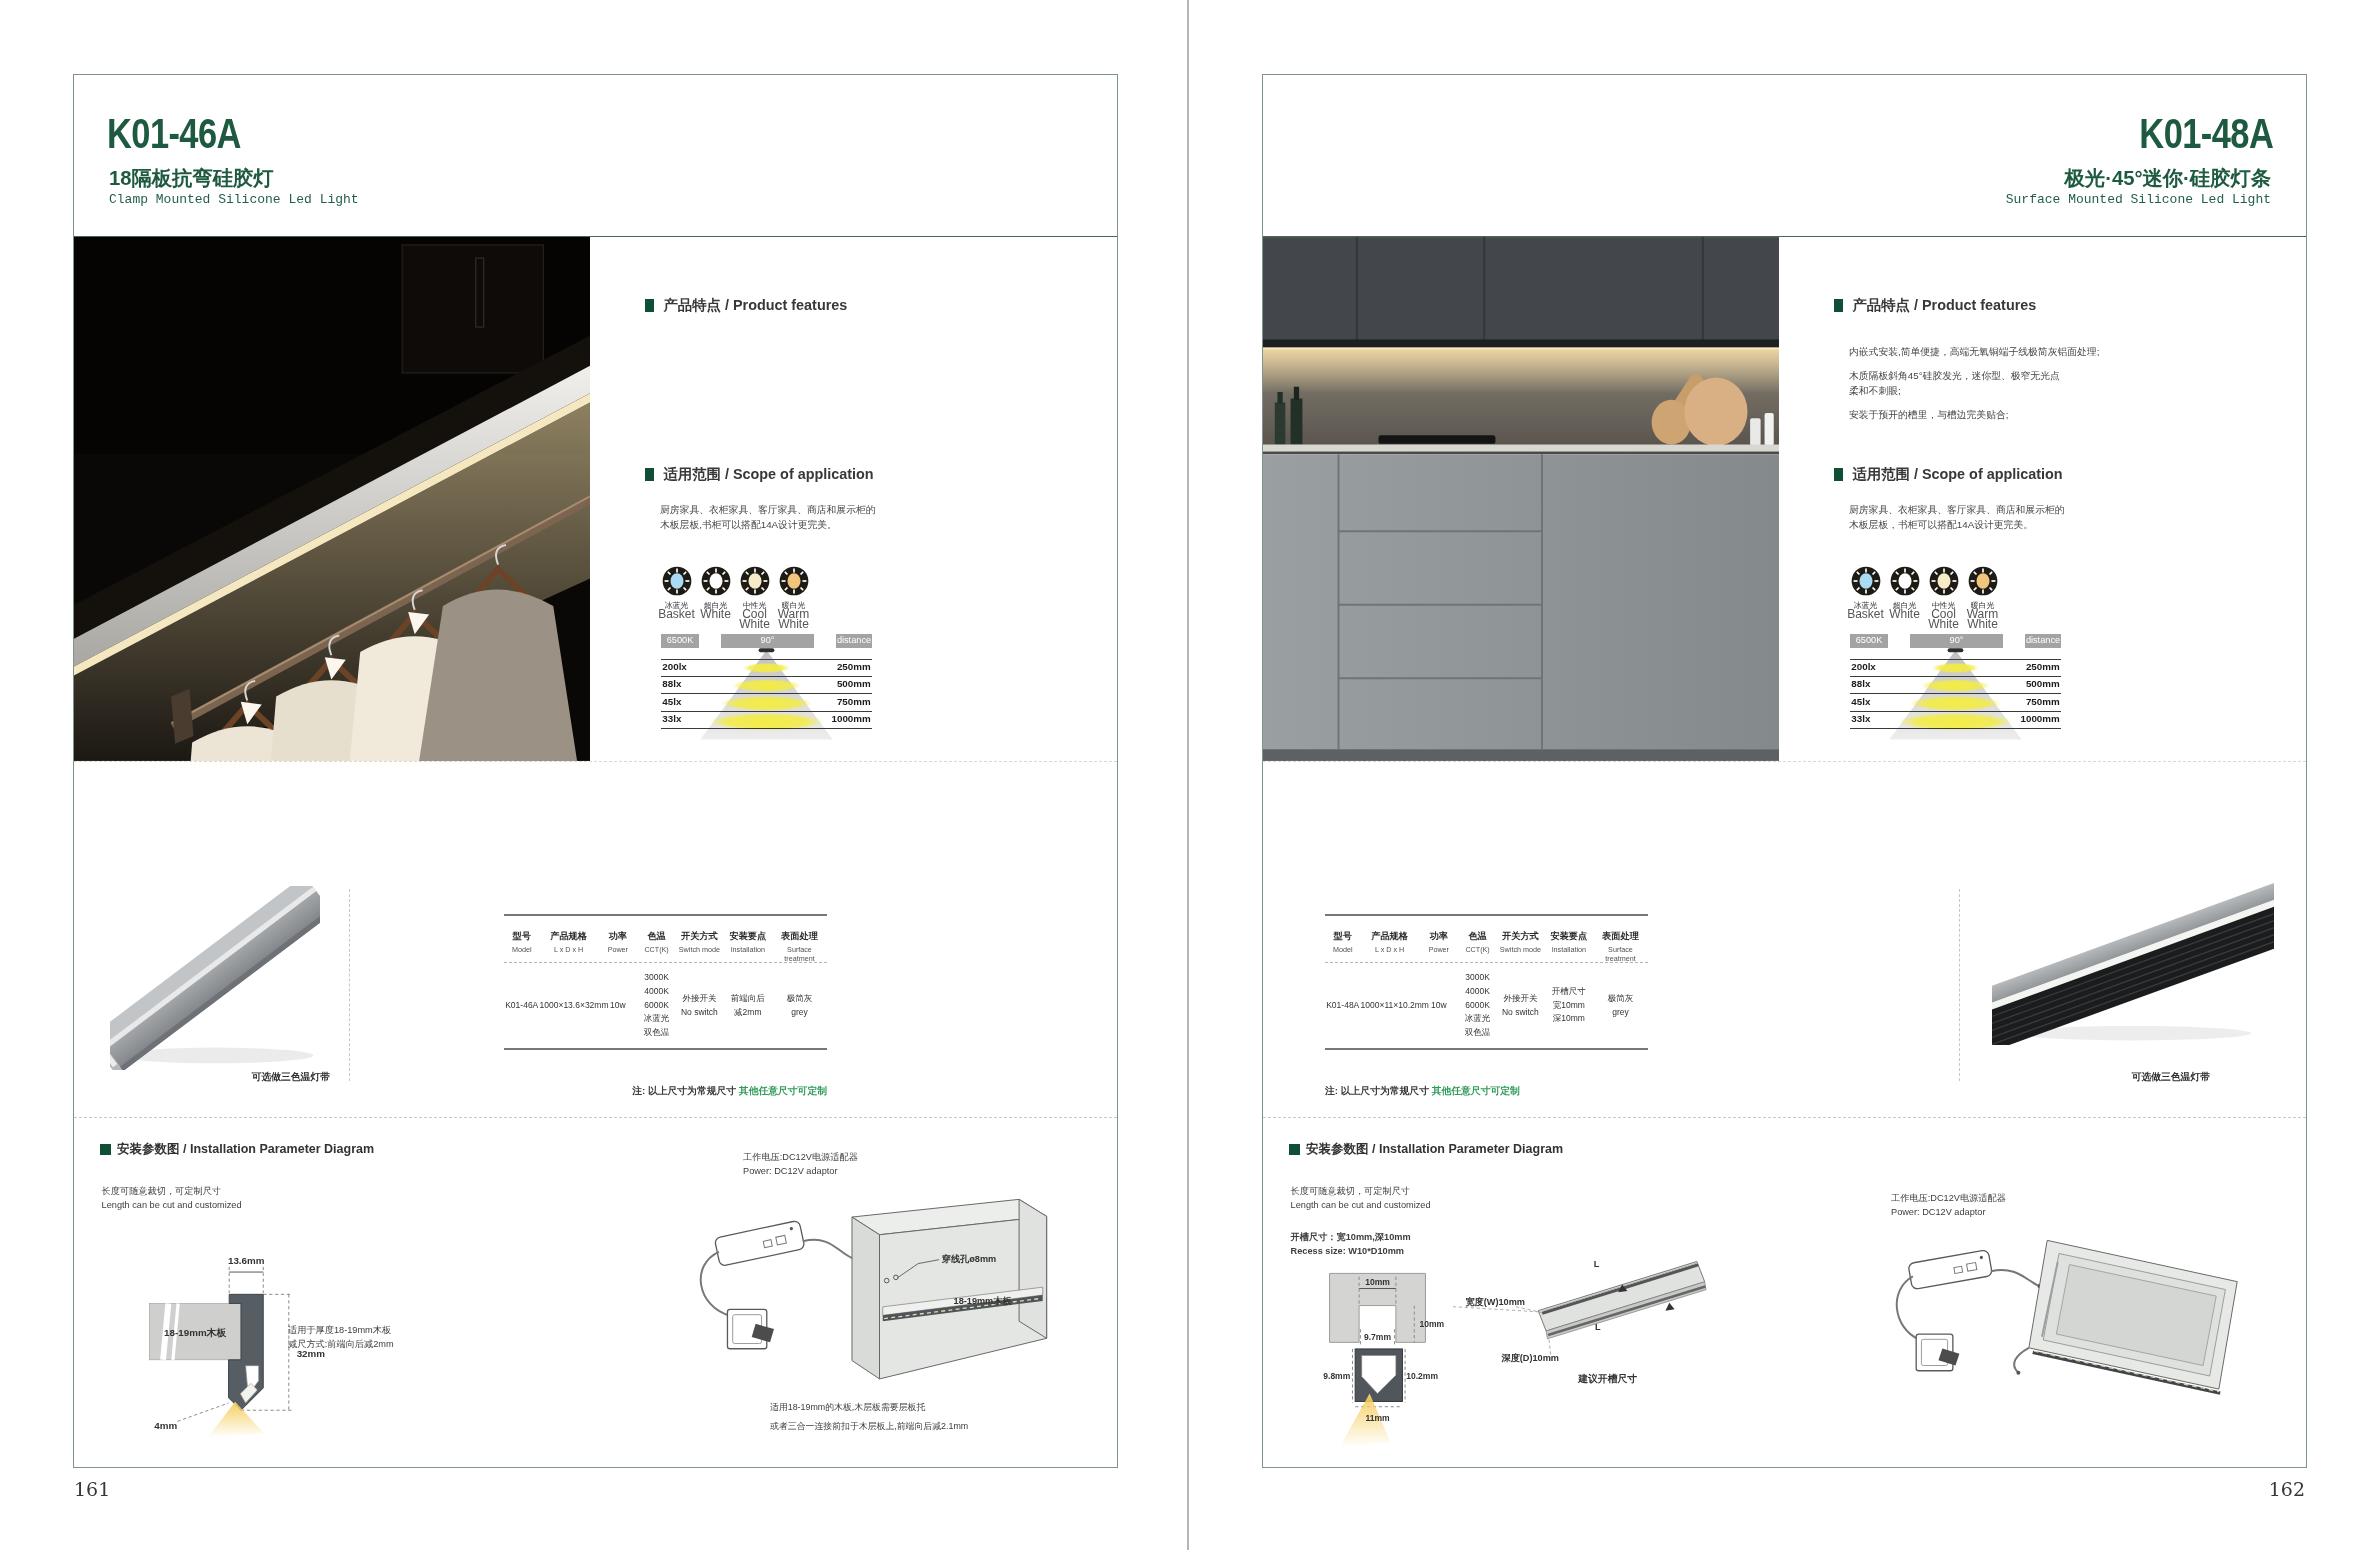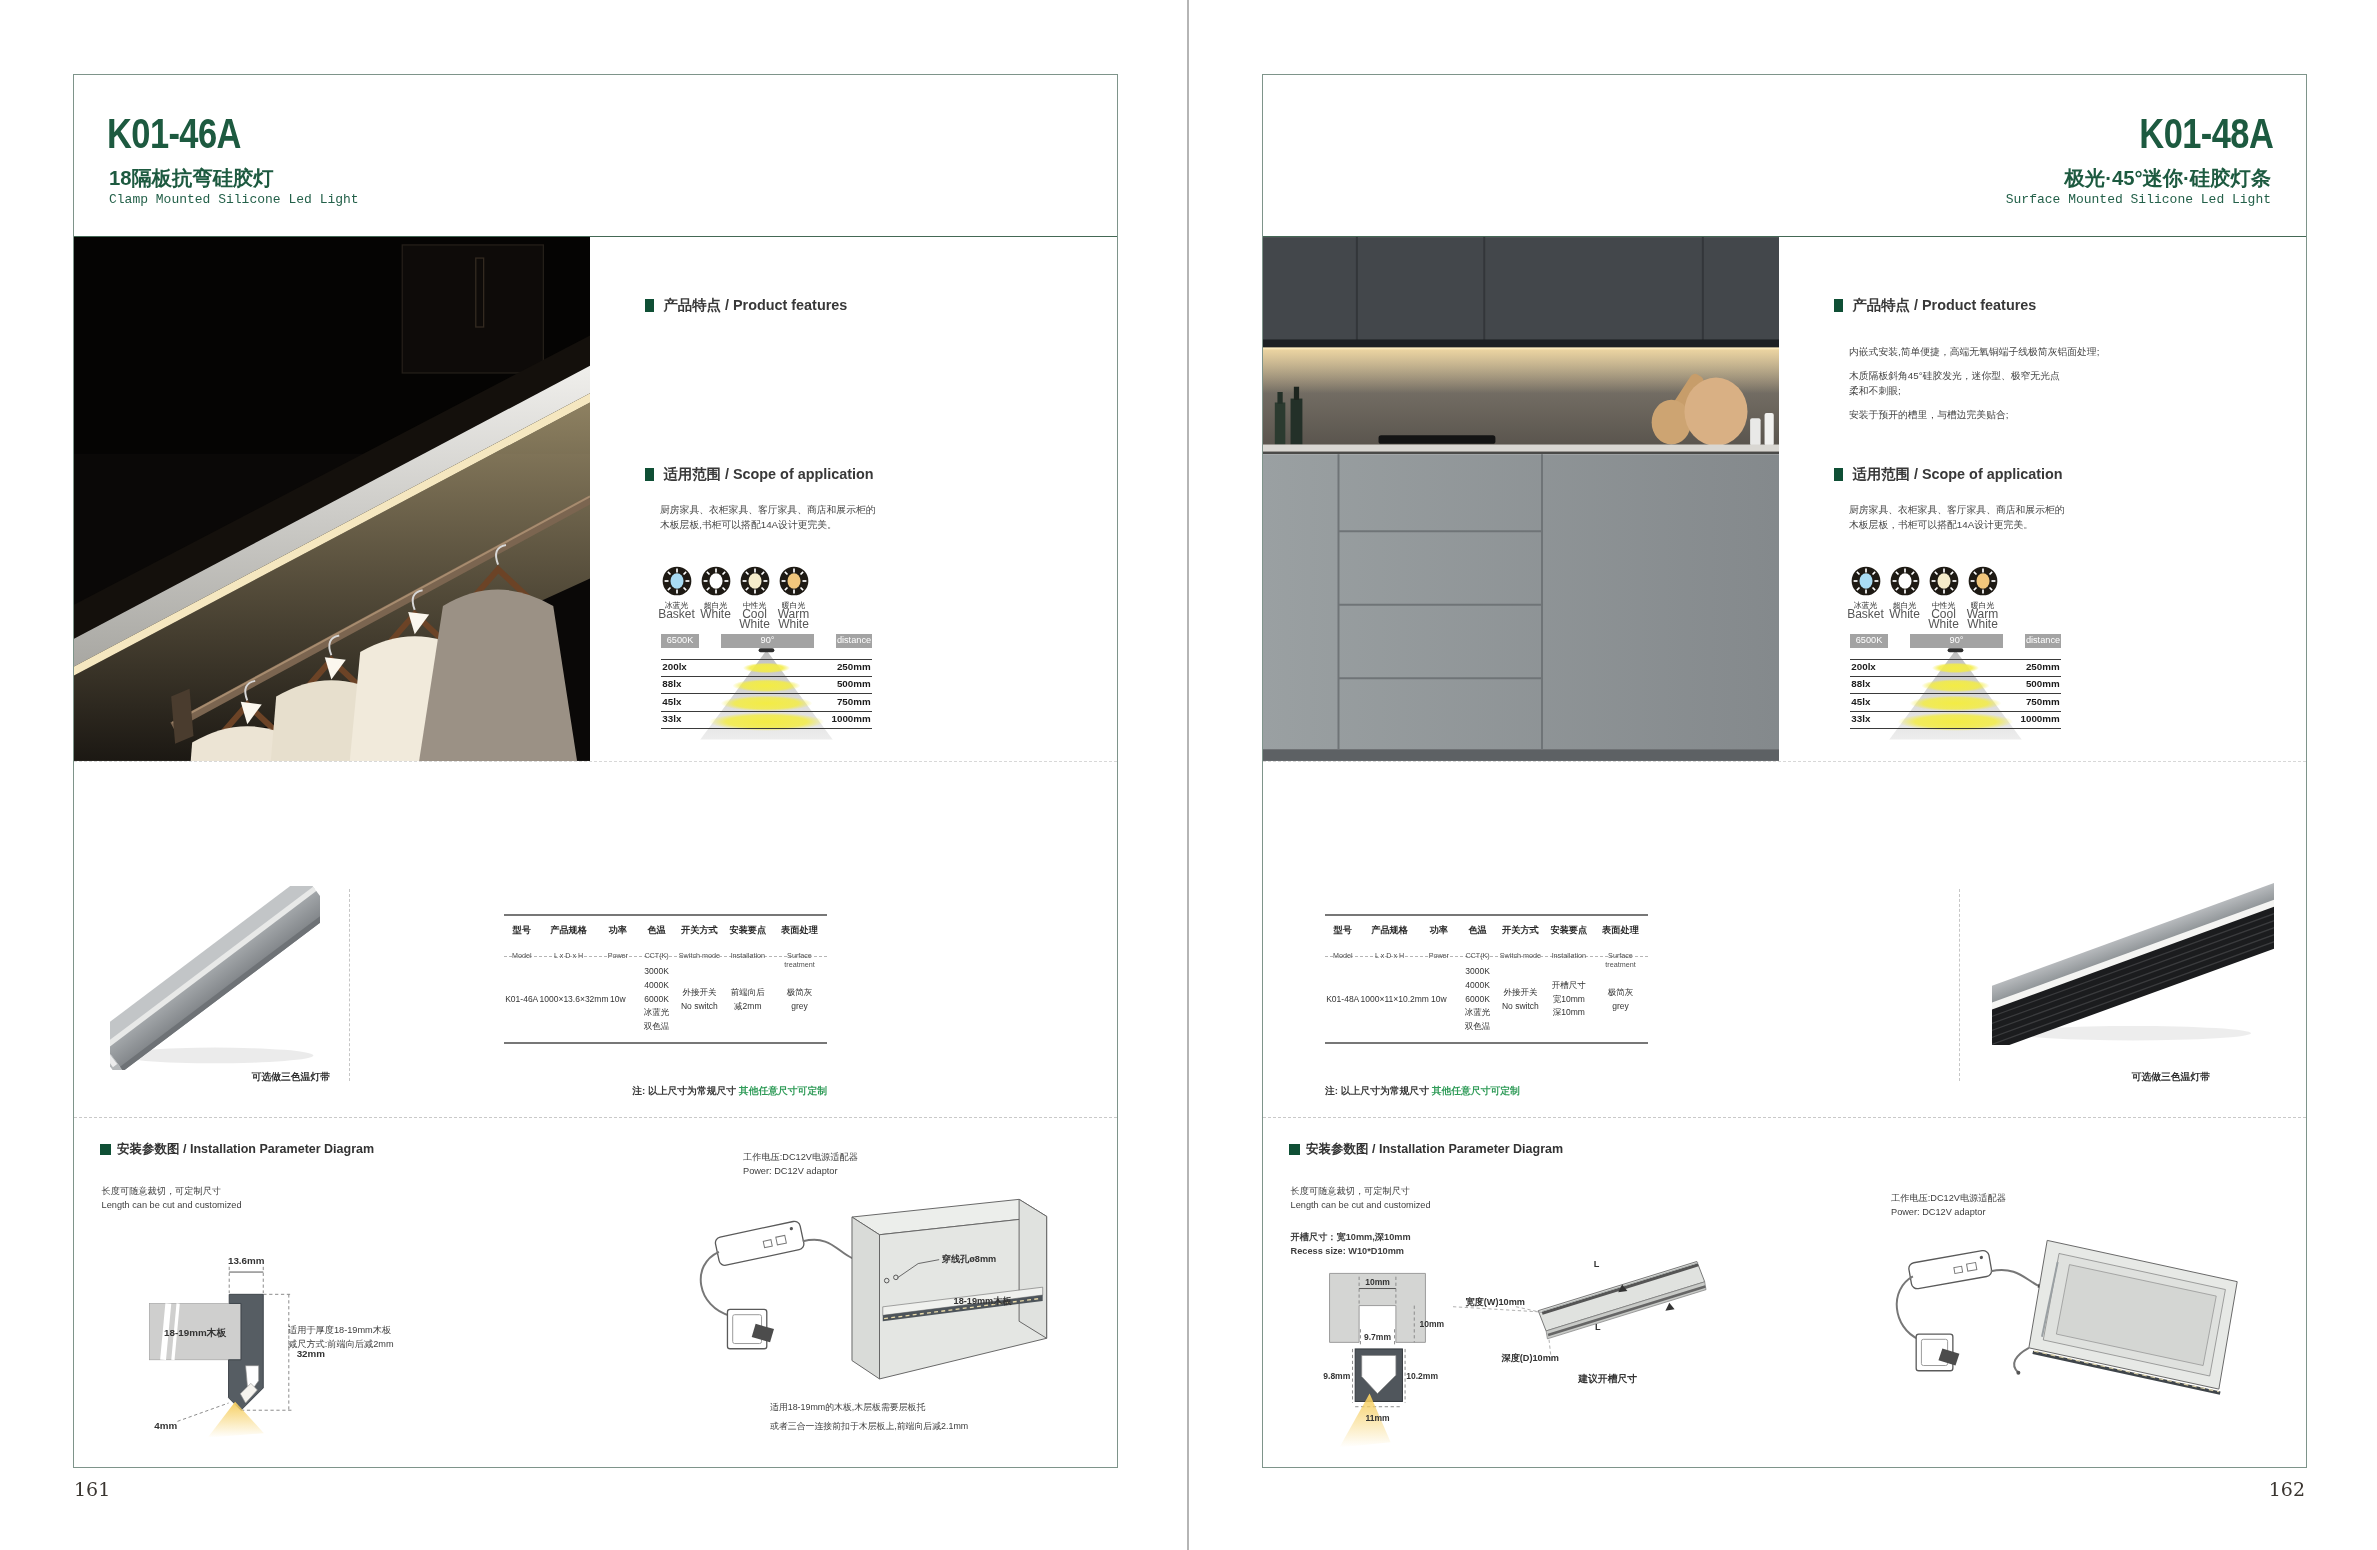--- a/index.html
+++ b/index.html
@@ -52,27 +52,27 @@
   .lux{position:absolute;left:1.3px;font-size:9.8px;font-weight:700;color:#1c1c1c;}
   .mmv{position:absolute;right:1.3px;font-size:9.8px;font-weight:700;color:#1c1c1c;text-align:right;}
 
   .prof-caption{position:absolute;font-size:9.8px;font-weight:700;color:#2e2e2e;width:138px;text-align:right;}
   .vdash{position:absolute;top:814px;height:192px;border-left:1.3px dashed #c6c6c6;}
   .hdash{position:absolute;left:0;right:0;top:1042px;border-top:1.3px dashed #c9c9c9;}
   .photo-dash{position:absolute;left:0;right:0;top:686px;border-top:1.3px dashed #d8d8d8;}
 
   .spec{position:absolute;top:839px;width:323px;}
   .spec .top{border-top:2px solid #777;}
-  .spec .head{display:flex;padding-top:8px;height:32px;}
+  .spec .head{display:flex;padding-top:14px;height:32px;}
   .spec .mid{border-top:1.3px dashed #b5b5b5;}
   .spec .body{display:flex;min-height:85px;align-items:center;}
   .spec .bot{border-top:2px solid #777;}
   .th{text-align:center;}
   .th .zh{font-size:9.2px;font-weight:700;color:#2b2b2b;}
-  .th .en{font-size:7.2px;color:#4f4f4f;margin-top:14px;}
+  .th .en{font-size:7.2px;color:#4f4f4f;margin-top:2px;}
   .td{text-align:center;font-size:8.5px;color:#333;line-height:13.8px;}
   .c1{width:11%;} .c2{width:18%;} .c3{width:12.5%;} .c4{width:11.5%;} .c5{width:15%;} .c6{width:15%;} .c7{width:17%;}
 
   .note{position:absolute;top:1010px;width:323px;font-size:9.8px;font-weight:700;}
   .note .hl{color:#2f9b58;}
 
   .inst-title{position:absolute;left:26px;top:1066px;display:flex;align-items:center;font-size:12.5px;font-weight:700;color:#333;text-align:right;}
   .inst-title .sq{width:10.5px;height:10.5px;background:#0f4f35;margin-right:6.6px;}
   .small-note{font-size:9.2px;line-height:14.4px;color:#3d3d3d;}
   .tiny-note{font-size:8.9px;line-height:19px;color:#3d3d3d;}

